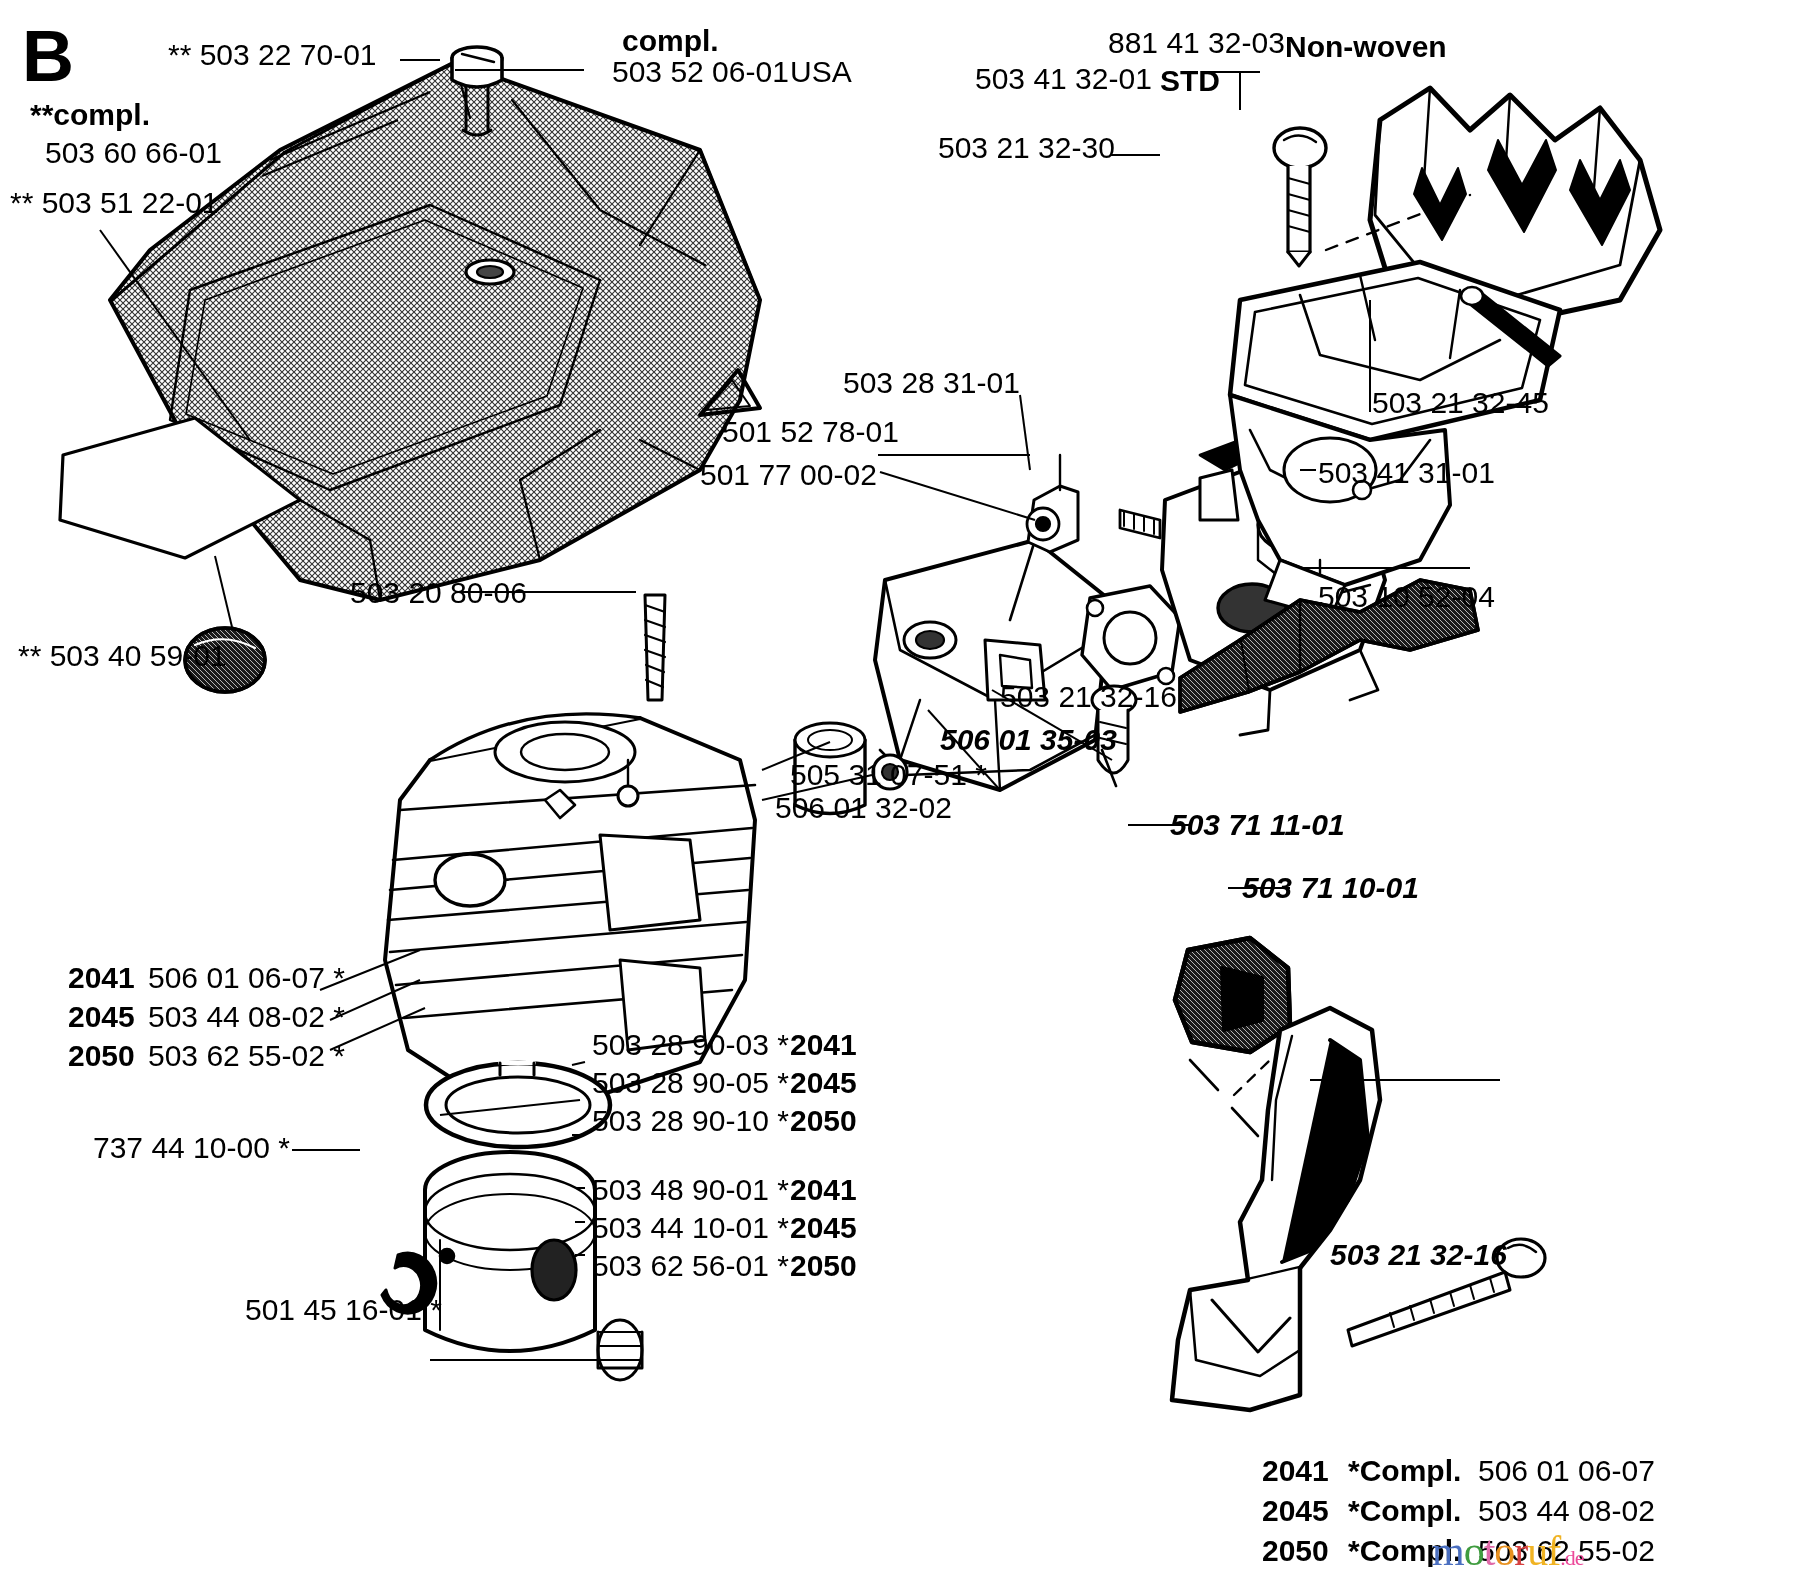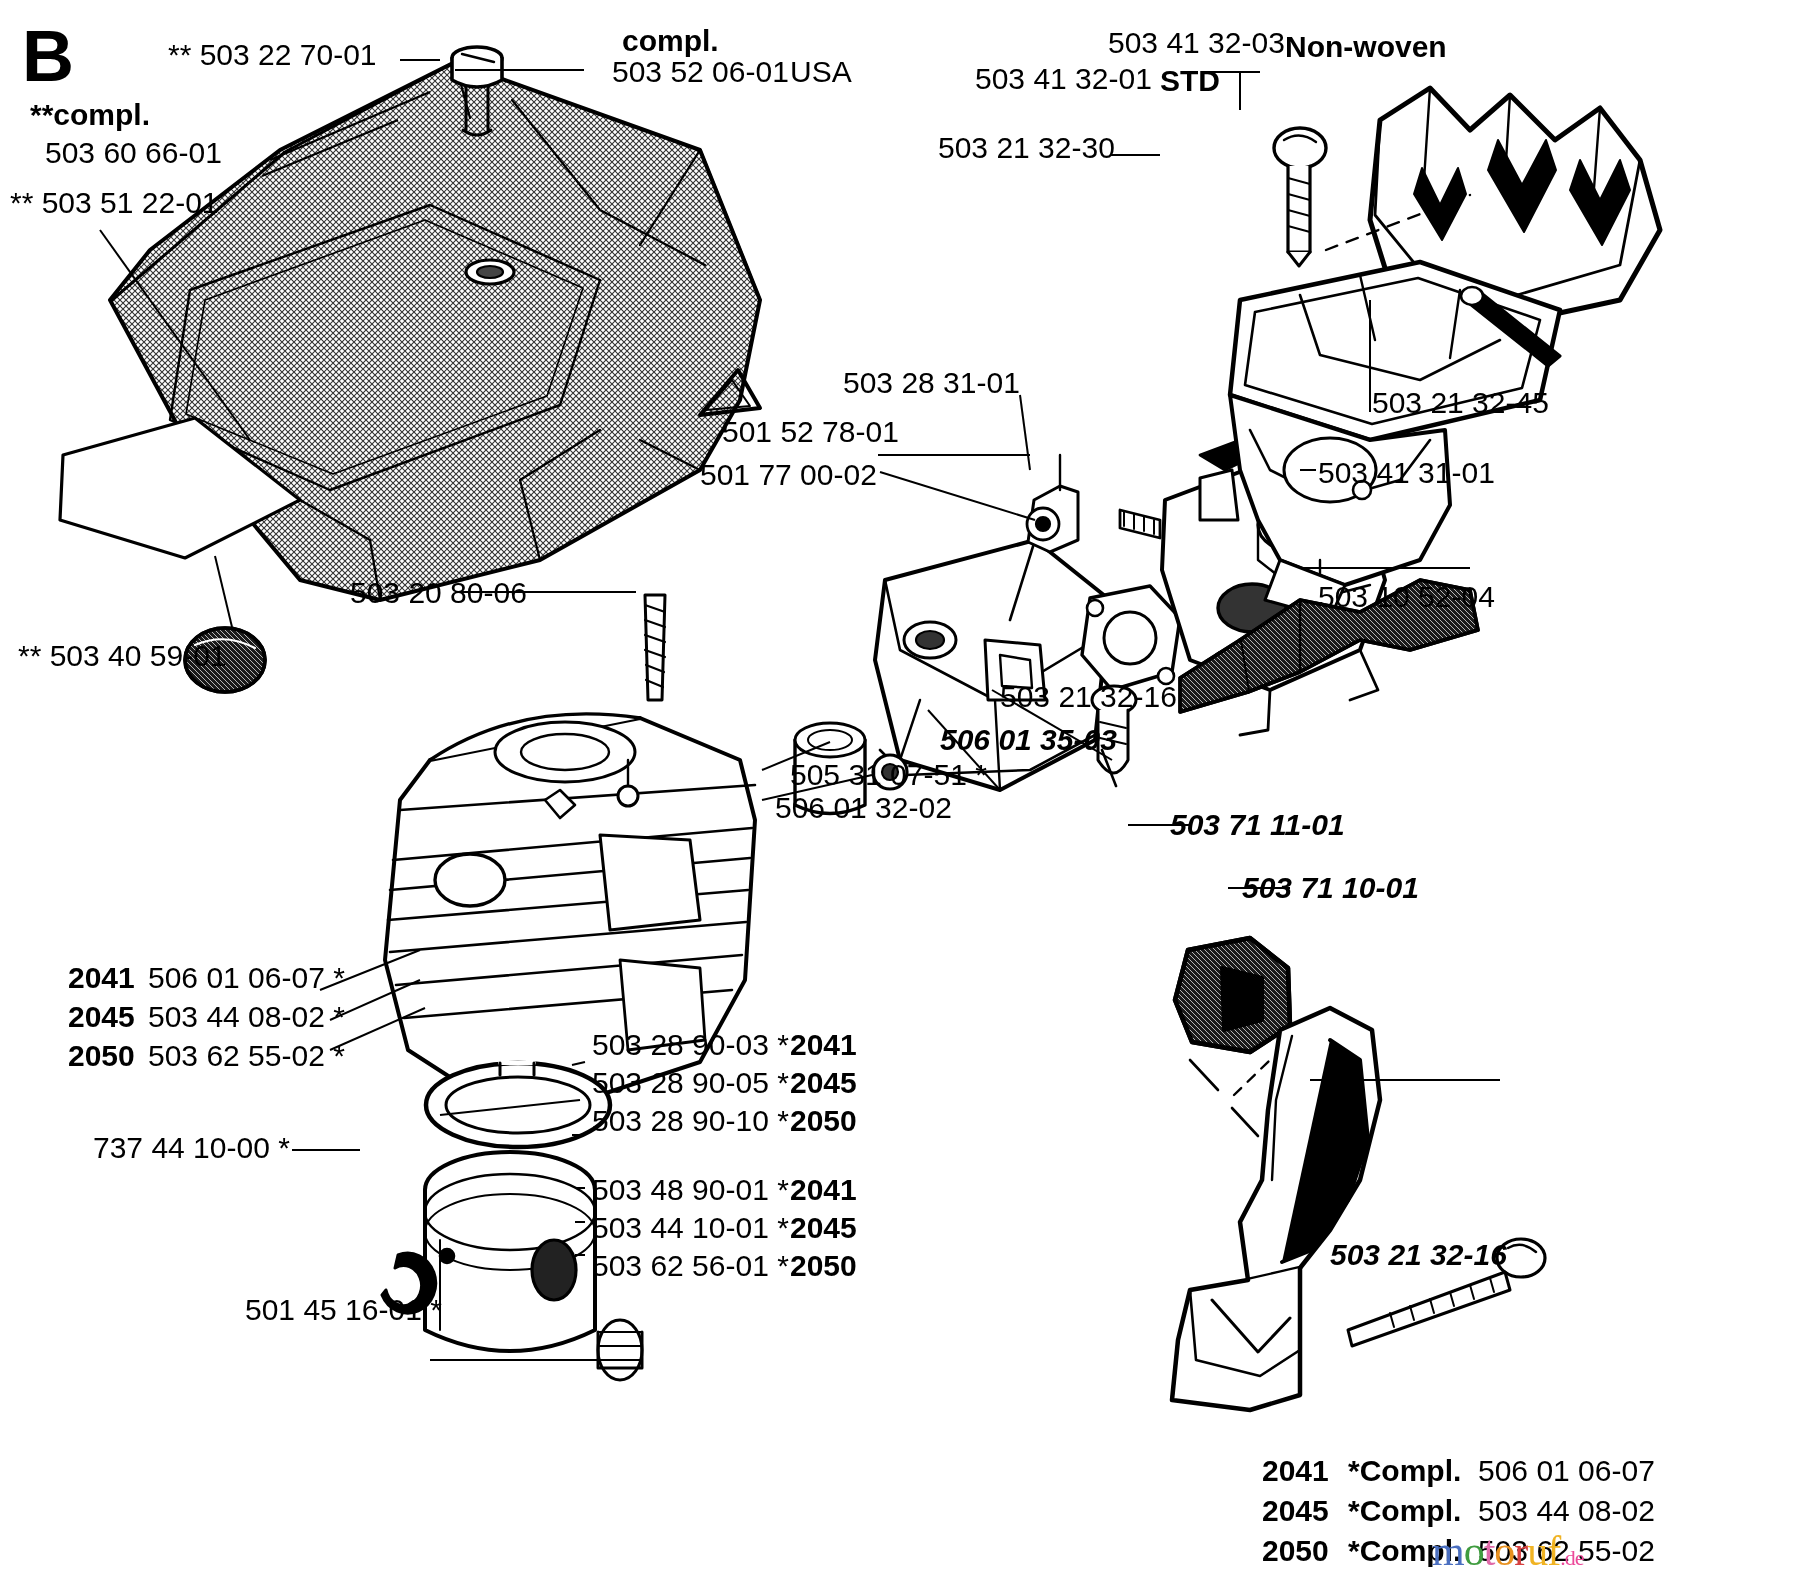--- a/index.html
+++ b/index.html
@@ -384,21 +384,21 @@
   <div class="lbl" style="left:168px; top:40px;">** 503 22 70-01</div>
   <div class="lbl b" style="left:622px; top:26px;">compl.</div>
   <div class="lbl" style="left:612px; top:57px;">503 52 06-01</div>
   <div class="lbl" style="left:790px; top:57px;">USA</div>
   <div class="lbl b" style="left:30px; top:100px;">**compl.</div>
   <div class="lbl" style="left:45px; top:138px;">503 60 66-01</div>
   <div class="lbl" style="left:10px; top:188px;">** 503 51 22-01</div>
   <div class="lbl" style="left:350px; top:578px;">503 20 80-06</div>
   <div class="lbl" style="left:18px; top:633px;margin-top:8px;">** 503 40 59-01</div>
 
-  <div class="lbl" style="left:1108px; top:28px;">503 41 32-03</div>
+  <div class="lbl" style="left:1108px; top:28px;">881 41 32-03</div>
   <div class="lbl sm b" style="left:1285px; top:32px;">Non-woven</div>
   <div class="lbl" style="left:975px; top:64px;">503 41 32-01</div>
   <div class="lbl sm b" style="left:1160px; top:66px;">STD</div>
   <div class="lbl" style="left:938px; top:133px;">503 21 32-30</div>
   <div class="lbl" style="left:1372px; top:388px;">503 21 32-45</div>
   <div class="lbl" style="left:1318px; top:458px;">503 41 31-01</div>
   <div class="lbl" style="left:1318px; top:553px;margin-top:29px;">503 10 52-04</div>
 
   <div class="lbl" style="left:843px; top:368px;">503 28 31-01</div>
   <div class="lbl" style="left:722px; top:417px;">501 52 78-01</div>

